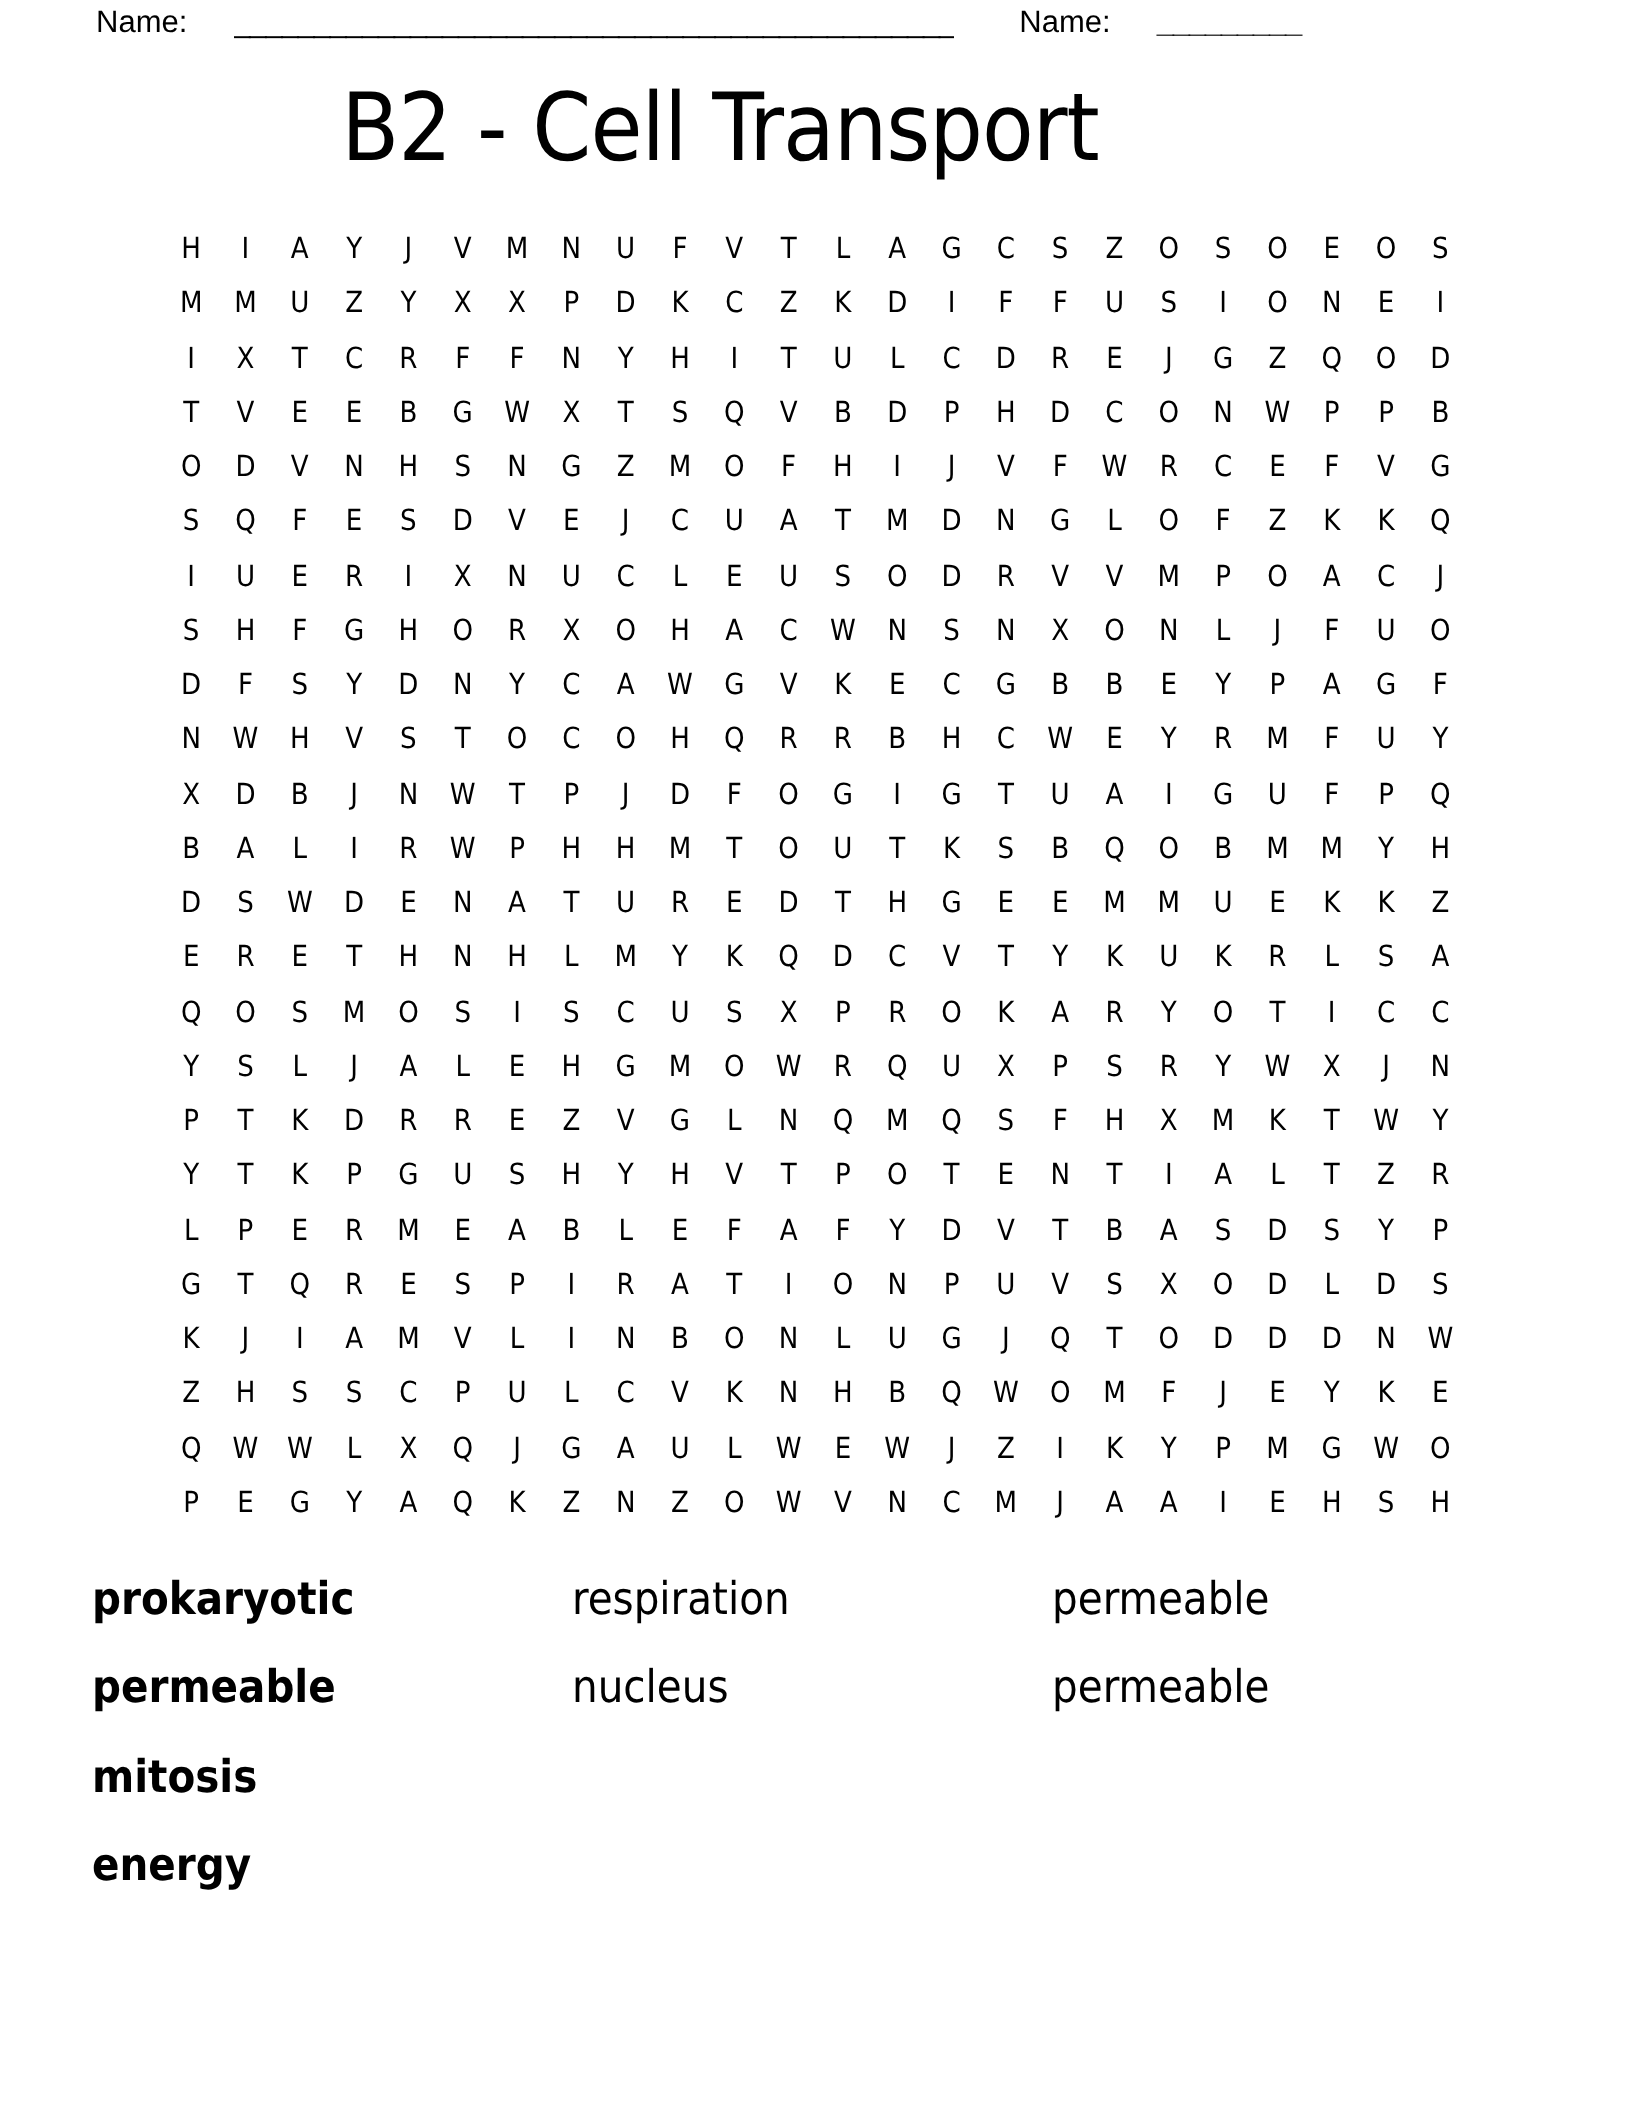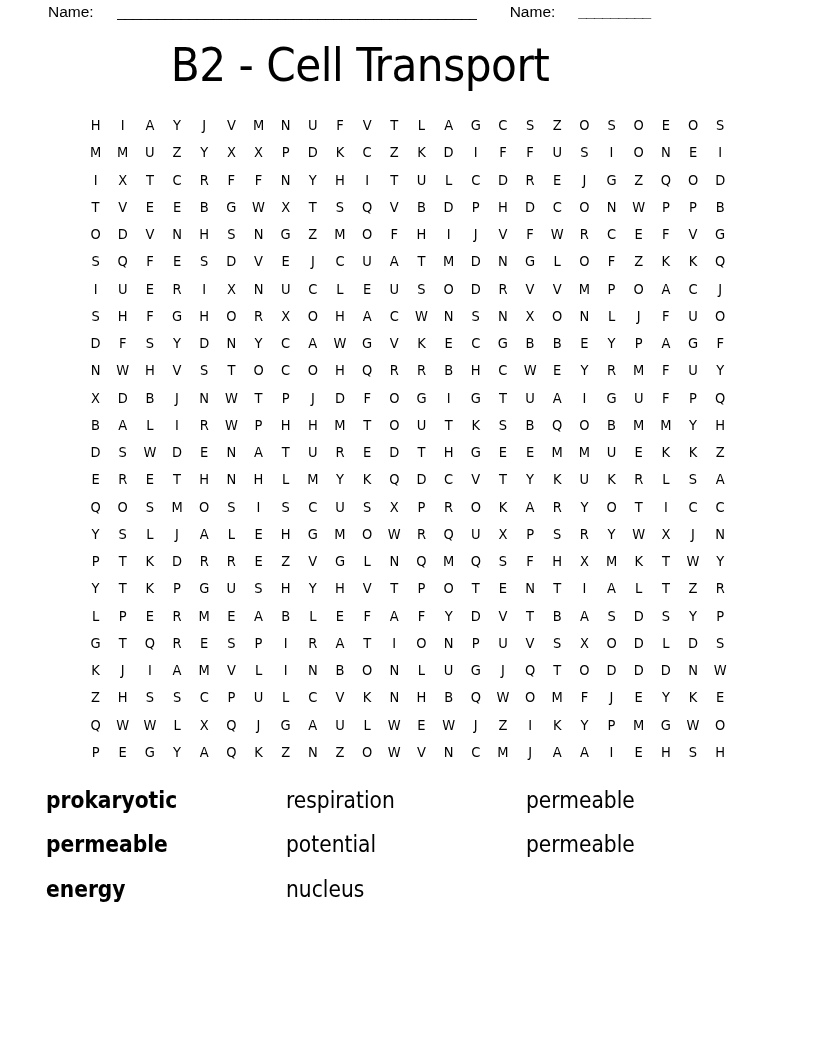--- a/index.html
+++ b/index.html
@@ -751,24 +751,24 @@
       <span class="cell">H</span>
       <span class="cell">S</span>
       <span class="cell">H</span>
     </div>
   </div>
 
 <div class="wordlist">
     <div class="word-col col-0">
       <div class="word">prokaryotic</div>
       <div class="word">permeable</div>
+      <div class="word">mitosis</div>
       <div class="word">energy</div>
     </div>
     <div class="word-col col-1">
       <div class="word">respiration</div>
-      <div class="word">potential</div>
       <div class="word">nucleus</div>
     </div>
     <div class="word-col col-2">
       <div class="word">permeable</div>
       <div class="word">permeable</div>
     </div>
   </div>
 
 </body></html>

